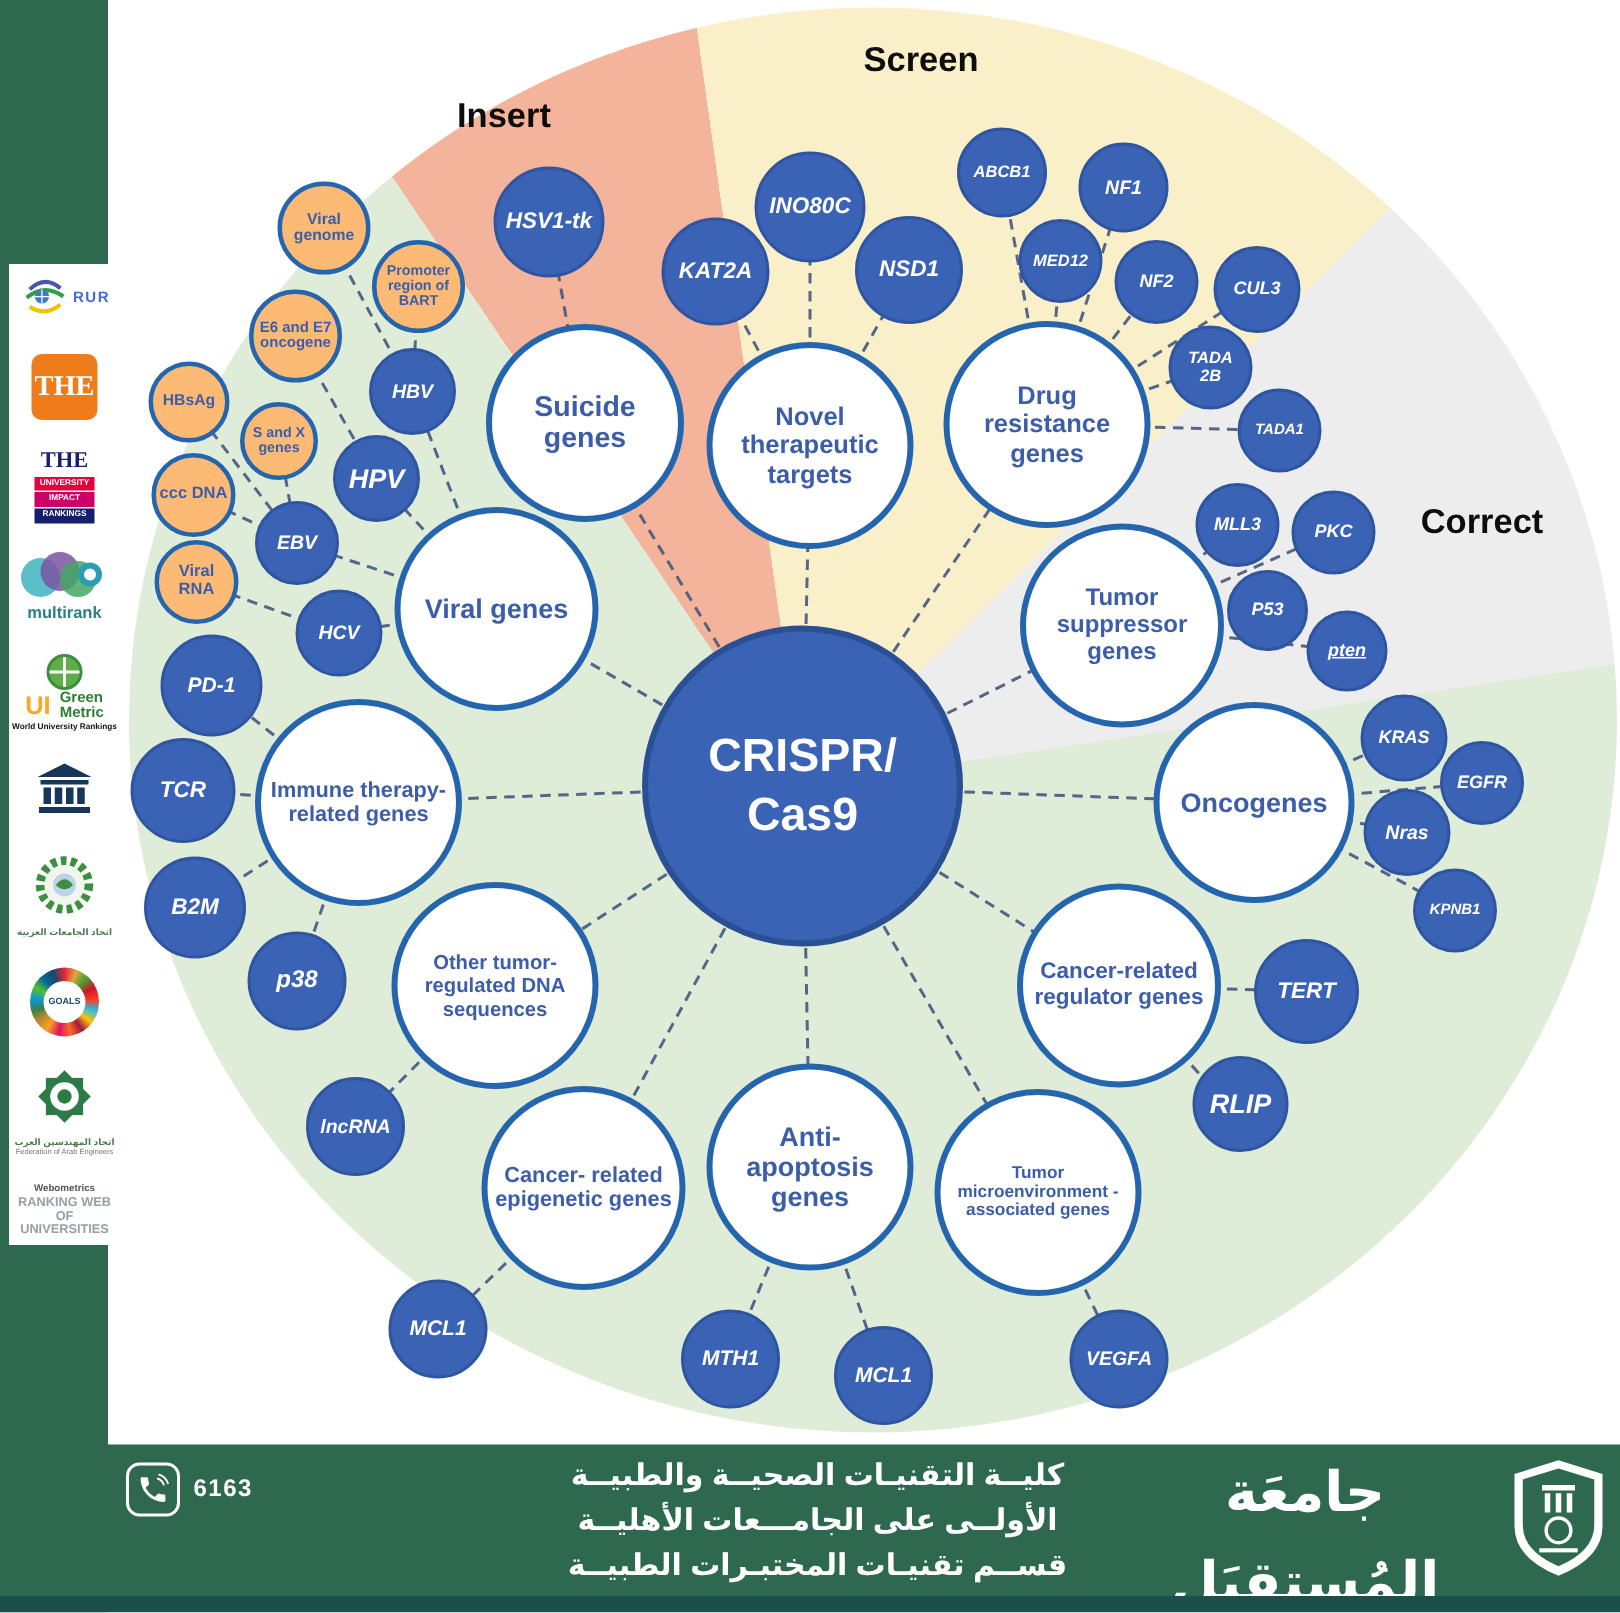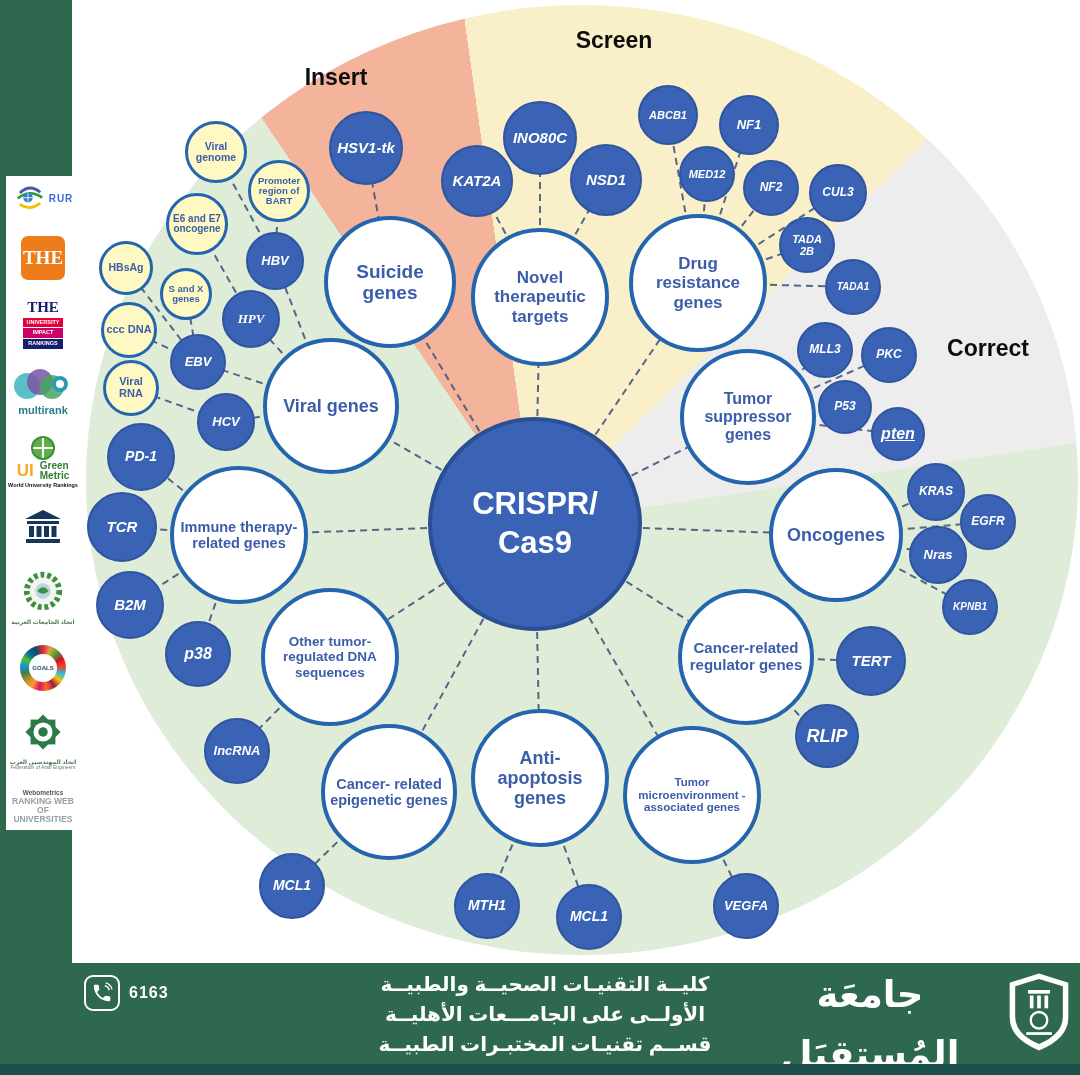--- a/index.html
+++ b/index.html
@@ -59,21 +59,21 @@
       var(--screen) 0deg 45.5deg, var(--correct) 45.5deg 81.5deg,
       var(--main) 81.5deg 326deg, var(--insert) 326deg 352deg, var(--screen) 352deg 360deg)}
   #edges{position:absolute;left:0;top:0;width:1080px;height:1075px}
   #edges line{stroke:var(--dash);stroke-width:2;stroke-dasharray:7 5;opacity:.9}
   .sector-label{position:absolute;transform:translate(-50%,-50%);font-weight:bold;
                 color:#0d0d0d;font-size:23px;white-space:nowrap}
   .node{position:absolute;border-radius:50%;display:flex;align-items:center;justify-content:center;
         text-align:center;line-height:1.12;padding:5px}
   .cat-node{background:#fff;border:4px solid var(--ring);color:var(--txt);font-weight:bold}
   .gene-node{background:var(--blue);border:2px solid #2f55a0;color:#fff;font-weight:bold;font-style:italic}
-  .sub-node{background:#fef9c3;border:3px solid var(--ring);color:var(--txt);font-weight:bold;line-height:1.05;padding:2px}
+  .sub-node{background:#fdba74;border:3px solid var(--ring);color:var(--txt);font-weight:bold;line-height:1.05;padding:2px}
   .center-node{position:absolute;left:428px;top:417px;width:214px;height:214px;border-radius:50%;
     background:var(--blue);border:4px solid #2b4f93;display:flex;flex-direction:column;align-items:center;
     justify-content:center;color:#fff;font-weight:bold;font-size:31px;line-height:1.25}
 
   
   footer{position:absolute;left:0;top:963px;width:1080px;height:112px;background:var(--green);z-index:6}
   .footer-strip{position:absolute;left:0;bottom:0;width:100%;height:11px;background:var(--strip)}
   .contact{position:absolute;left:84px;top:12px;display:flex;flex-direction:column;gap:6px}
   .contact-row{display:flex;align-items:center;gap:9px;color:#fff;font-weight:bold;font-size:16px;letter-spacing:1px}
   .icon-box{width:36px;height:36px;border:2px solid #fff;border-radius:9px;display:flex;
@@ -270,21 +270,21 @@
         <div class="node gene-node" style="left: 719px; top: 95px; height: 60px; width: 60px; font-size: 13px;">NF1</div>
         <div class="node gene-node" style="left: 679px; top: 146px; height: 56px; width: 56px; font-size: 11px;">MED12</div>
         <div class="node gene-node" style="left: 743px; top: 160px; height: 56px; width: 56px; font-size: 12px;">NF2</div>
         <div class="node gene-node" style="left: 809px; top: 164px; height: 58px; width: 58px; font-size: 12px;">CUL3</div>
         <div class="node gene-node" style="left: 779px; top: 217px; height: 56px; width: 56px; font-size: 11px;">TADA 2B</div>
         <div class="node gene-node" style="left: 825px; top: 259px; height: 56px; width: 56px; font-size: 10px;">TADA1</div>
         <div class="node cat-node" style="left: 680px; top: 349px; height: 136px; width: 136px; font-size: 16px;">Tumor suppressor genes</div>
         <div class="node gene-node" style="left: 797px; top: 322px; height: 56px; width: 56px; font-size: 12px;">MLL3</div>
         <div class="node gene-node" style="left: 861px; top: 327px; height: 56px; width: 56px; font-size: 12px;">PKC</div>
         <div class="node gene-node" style="left: 818px; top: 380px; height: 54px; width: 54px; font-size: 12px;">P53</div>
-        <div class="node gene-node" style="left: 871px; top: 407px; height: 54px; width: 54px; font-size: 16px; text-decoration: underline;">pten</div>
+        <div class="node gene-node" style="left: 871px; top: 407px; height: 54px; width: 54px; font-size: 12px; text-decoration: underline;">pten</div>
         <div class="node cat-node" style="left: 769px; top: 468px; height: 134px; width: 134px; font-size: 18px;">Oncogenes</div>
         <div class="node gene-node" style="left: 907px; top: 463px; height: 58px; width: 58px; font-size: 12px;">KRAS</div>
         <div class="node gene-node" style="left: 960px; top: 494px; height: 56px; width: 56px; font-size: 12px;">EGFR</div>
         <div class="node gene-node" style="left: 909px; top: 526px; height: 58px; width: 58px; font-size: 13px;">Nras</div>
         <div class="node gene-node" style="left: 942px; top: 579px; height: 56px; width: 56px; font-size: 10px;">KPNB1</div>
         <div class="node cat-node" style="left: 678px; top: 589px; height: 136px; width: 136px; font-size: 15px;">Cancer-related regulator genes</div>
         <div class="node gene-node" style="left: 836px; top: 626px; height: 70px; width: 70px; font-size: 15px;">TERT</div>
         <div class="node gene-node" style="left: 795px; top: 704px; height: 64px; width: 64px; font-size: 18px;">RLIP</div>
         <div class="node cat-node" style="left: 623px; top: 726px; height: 138px; width: 138px; font-size: 11.5px;">Tumor microenvironment -associated genes</div>
         <div class="node gene-node" style="left: 713px; top: 873px; height: 66px; width: 66px; font-size: 13px;">VEGFA</div>
@@ -295,21 +295,21 @@
         <div class="node gene-node" style="left: 259px; top: 853px; height: 66px; width: 66px; font-size: 14px;">MCL1</div>
         <div class="node cat-node" style="left: 261px; top: 588px; height: 138px; width: 138px; font-size: 13.5px;">Other tumor- regulated DNA sequences</div>
         <div class="node gene-node" style="left: 204px; top: 718px; height: 66px; width: 66px; font-size: 13px;">lncRNA</div>
         <div class="node cat-node" style="left: 170px; top: 466px; height: 138px; width: 138px; font-size: 14.5px;">Immune therapy- related genes</div>
         <div class="node gene-node" style="left: 107px; top: 423px; height: 68px; width: 68px; font-size: 14px;">PD-1</div>
         <div class="node gene-node" style="left: 87px; top: 492px; height: 70px; width: 70px; font-size: 15px;">TCR</div>
         <div class="node gene-node" style="left: 96px; top: 571px; height: 68px; width: 68px; font-size: 15px;">B2M</div>
         <div class="node gene-node" style="left: 165px; top: 621px; height: 66px; width: 66px; font-size: 16px;">p38</div>
         <div class="node cat-node" style="left: 263px; top: 338px; height: 136px; width: 136px; font-size: 18px;">Viral genes</div>
         <div class="node gene-node" style="left: 246px; top: 232px; height: 58px; width: 58px; font-size: 13px;">HBV</div>
-        <div class="node gene-node" style="left: 222px; top: 290px; height: 58px; width: 58px; font-size: 13px; font-family: Liberation Serif, serif;">HPV</div>
+        <div class="node gene-node" style="left: 222px; top: 290px; height: 58px; width: 58px; font-size: 18px;">HPV</div>
         <div class="node gene-node" style="left: 170px; top: 334px; height: 56px; width: 56px; font-size: 13px;">EBV</div>
         <div class="node gene-node" style="left: 197px; top: 393px; height: 58px; width: 58px; font-size: 13px;">HCV</div>
         <div class="node sub-node" style="left: 185px; top: 121px; height: 62px; width: 62px; font-size: 10.5px;">Viral genome</div>
         <div class="node sub-node" style="left: 248px; top: 160px; height: 62px; width: 62px; font-size: 9.5px;">Promoter region of BART</div>
         <div class="node sub-node" style="left: 166px; top: 193px; height: 62px; width: 62px; font-size: 10px;">E6 and E7 oncogene</div>
         <div class="node sub-node" style="left: 99px; top: 241px; height: 54px; width: 54px; font-size: 10.5px;">HBsAg</div>
         <div class="node sub-node" style="left: 160px; top: 268px; height: 52px; width: 52px; font-size: 9.5px;">S and X genes</div>
         <div class="node sub-node" style="left: 101px; top: 302px; height: 56px; width: 56px; font-size: 11px;">ccc DNA</div>
         <div class="node sub-node" style="left: 103px; top: 360px; height: 56px; width: 56px; font-size: 11px;">Viral RNA</div>
       </div>

